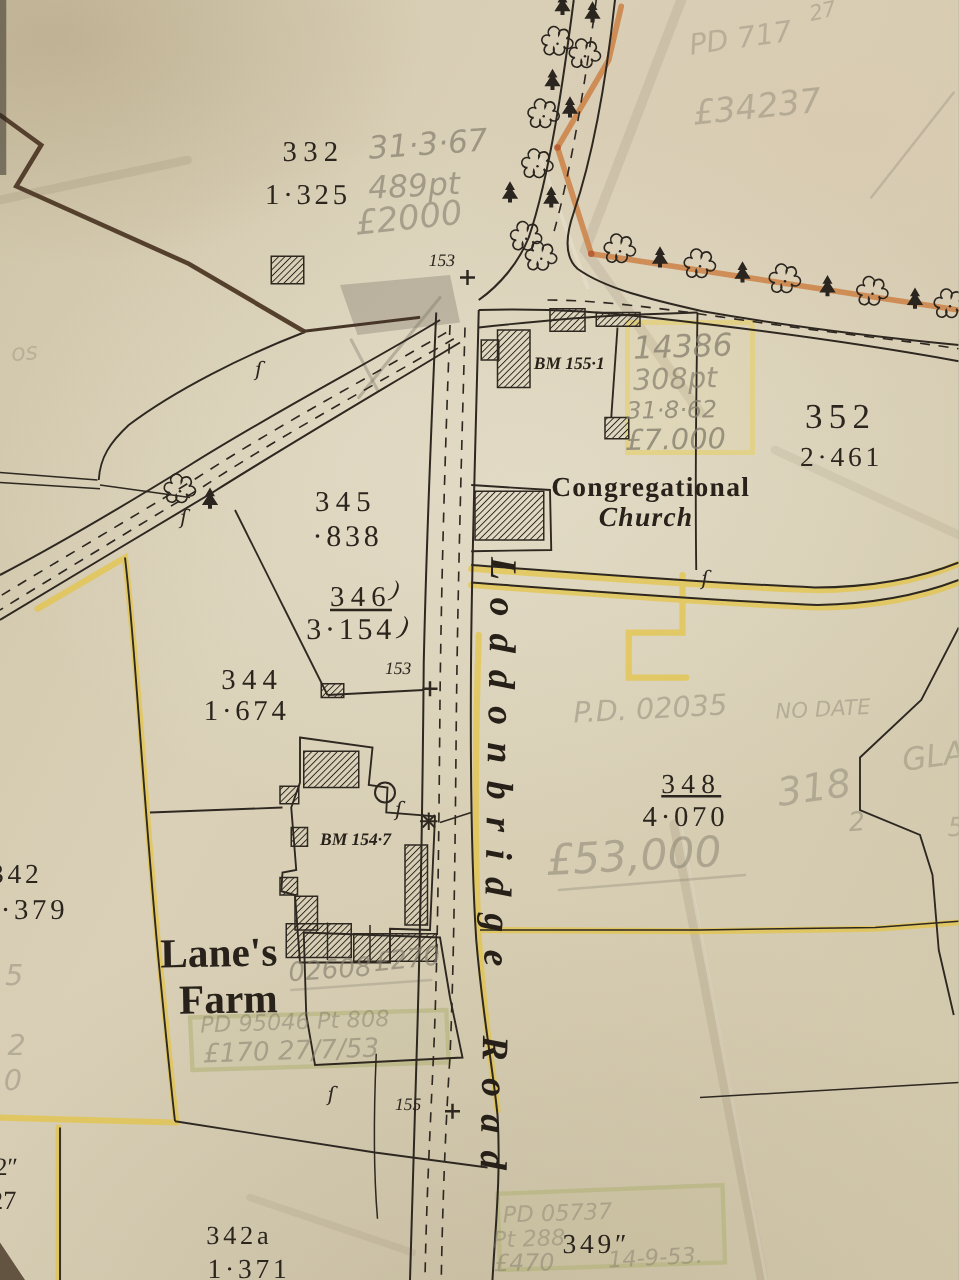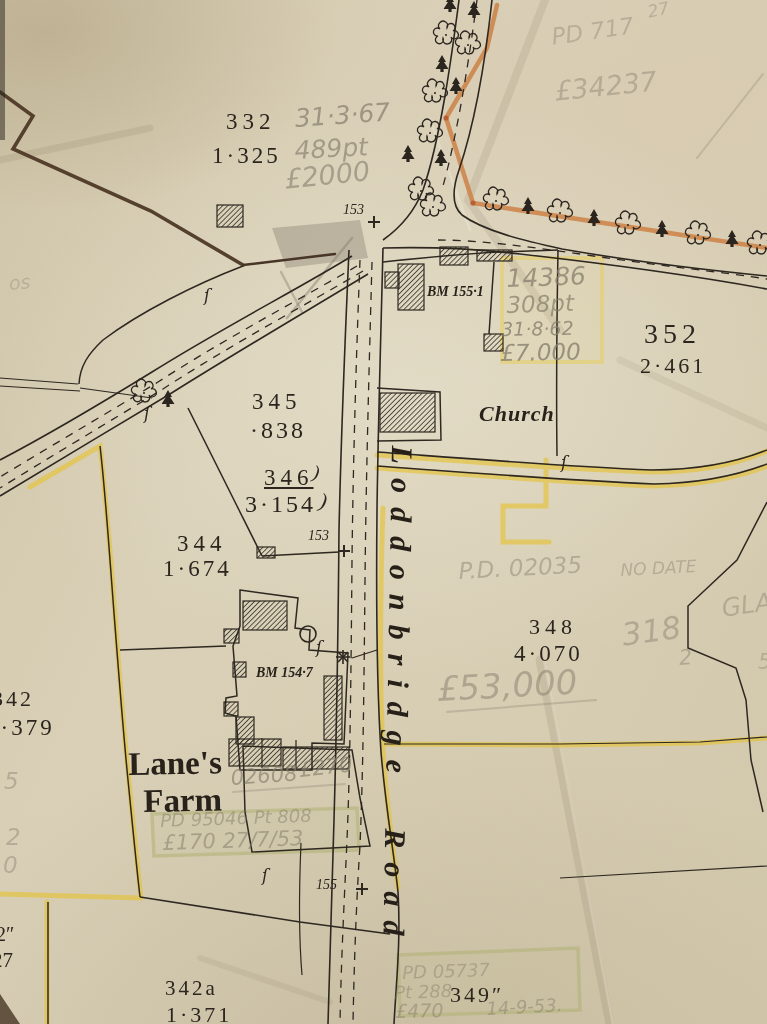--- a/index.html
+++ b/index.html
@@ -192,36 +192,37 @@
       <div class="lbl print" style="left: 226px; top: 110px; font-size: 23px; letter-spacing: 5px;">332</div>
       <div class="lbl print" style="left: 212px; top: 144px; font-size: 23px; letter-spacing: 3px;">1·325</div>
       <div class="lbl print" style="left: 252px; top: 390px; font-size: 23px; letter-spacing: 5px;">345</div>
       <div class="lbl print" style="left: 250px; top: 418px; font-size: 24px; letter-spacing: 3px; text-align: center;">·838</div>
       <div class="lbl print" style="left: 264px; top: 466px; font-size: 23px; letter-spacing: 5px; text-decoration: underline;">346</div>
       <div class="lbl print" style="left: 245px; top: 492px; font-size: 24px; letter-spacing: 3px;">3·154</div>
       <div class="lbl print-italic" style="left: 315px; top: 462px; font-size: 19px; transform: rotate(12deg);">)</div>
       <div class="lbl print-italic" style="left: 322px; top: 490px; font-size: 21px; transform: rotate(12deg);">)</div>
       <div class="lbl print" style="left: 177px; top: 532px; font-size: 23px; letter-spacing: 5px;">344</div>
       <div class="lbl print" style="left: 163px; top: 557px; font-size: 23px; letter-spacing: 3px;">1·674</div>
-      <div class="lbl print" style="left: 529px; top: 616px; font-size: 22px; letter-spacing: 5px;">348</div>
+      <div class="lbl print" style="left: 529px; top: 616px; font-size: 22px; letter-spacing: 5px; text-decoration: underline;">348</div>
       <div class="lbl print" style="left: 514px; top: 642px; font-size: 23px; letter-spacing: 3px;">4·070</div>
       <div class="lbl print" style="left: 644px; top: 320px; font-size: 28px; letter-spacing: 5px;">352</div>
       <div class="lbl print" style="left: 640px; top: 355px; font-size: 22px; letter-spacing: 3px;">2·461</div>
       <div class="lbl print" style="left: -8px; top: 688px; font-size: 22px; letter-spacing: 3px;">342</div>
       <div class="lbl print" style="left: -14px; top: 716px; font-size: 23px; letter-spacing: 3px;">3·379</div>
       <div class="lbl print" style="left: 165px; top: 978px; font-size: 21px; letter-spacing: 3px;">342a</div>
       <div class="lbl print" style="left: 166px; top: 1004px; font-size: 22px; letter-spacing: 3px;">1·371</div>
       <div class="lbl print" style="left: 450px; top: 984px; font-size: 22px; letter-spacing: 3px;">349″</div>
       <div class="lbl print" style="left: -4px; top: 924px; font-size: 20px;">2″</div>
       <div class="lbl print" style="left: -8px; top: 950px; font-size: 21px;">27</div>
       <div class="lbl print-italic" style="left: 343px; top: 203px; font-size: 14px;">153</div>
       <div class="lbl print-italic" style="left: 308px; top: 529px; font-size: 14px;">153</div>
       <div class="lbl print-italic" style="left: 316px; top: 878px; font-size: 14px;">155</div>
       <div class="lbl bench" style="left: 427px; top: 285px; font-size: 14px;">BM 155·1</div>
       <div class="lbl bench" style="left: 256px; top: 666px; font-size: 14px;">BM 154·7</div>
+      <div class="lbl print-bold" style="left: 441px; top: 379px; font-size: 22px; letter-spacing: 1px;">Congregational</div>
       <div class="lbl print-bold" style="left: 479px; top: 403px; font-size: 22px; letter-spacing: 1px; font-style: italic;">Church</div>
       <div class="lbl print-bold" style="left: 128px; top: 748px; font-size: 33px; transform: rotate(-1deg);">Lane's</div>
       <div class="lbl print-bold" style="left: 143px; top: 785px; font-size: 33px; transform: rotate(-1deg);">Farm</div>
       <div class="lbl roadname" style="left: 417px; top: 446px; font-size: 30px; transform: rotate(91deg); letter-spacing: 14px; word-spacing: 20px;">Loddonbridge Road</div>
       <div class="lbl section" style="left: 204px; top: 288px; font-size: 16px;">ſ</div>
       <div class="lbl section" style="left: 144px; top: 406px; font-size: 16px;">ſ</div>
       <div class="lbl section" style="left: 561px; top: 455px; font-size: 16px;">ſ</div>
       <div class="lbl section" style="left: 316px; top: 640px; font-size: 16px;">ſ</div>
       <div class="lbl section" style="left: 262px; top: 868px; font-size: 16px;">ſ</div>
       <div class="lbl pencil" style="left: 294px; top: 106px; font-size: 25px; transform: rotate(-4deg); opacity: 0.7;">31·3·67</div>

